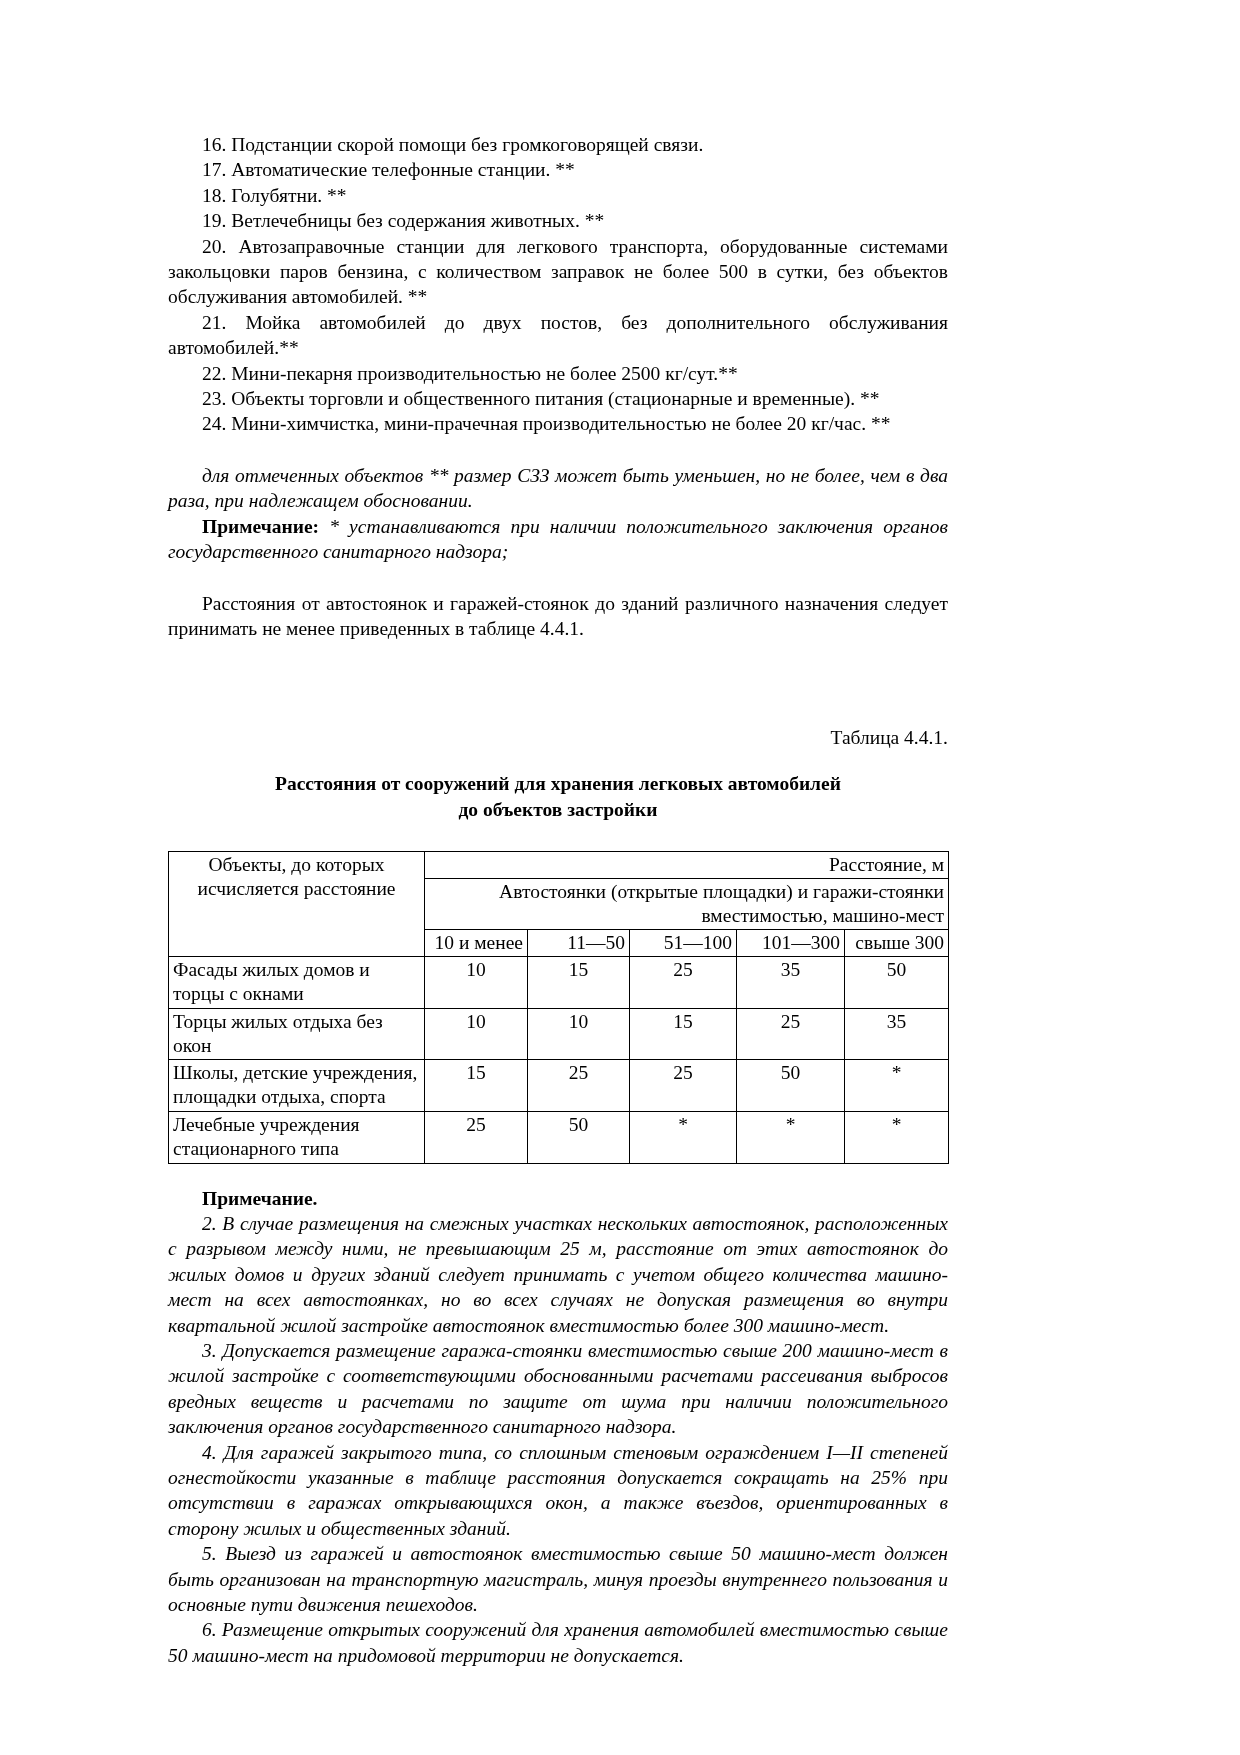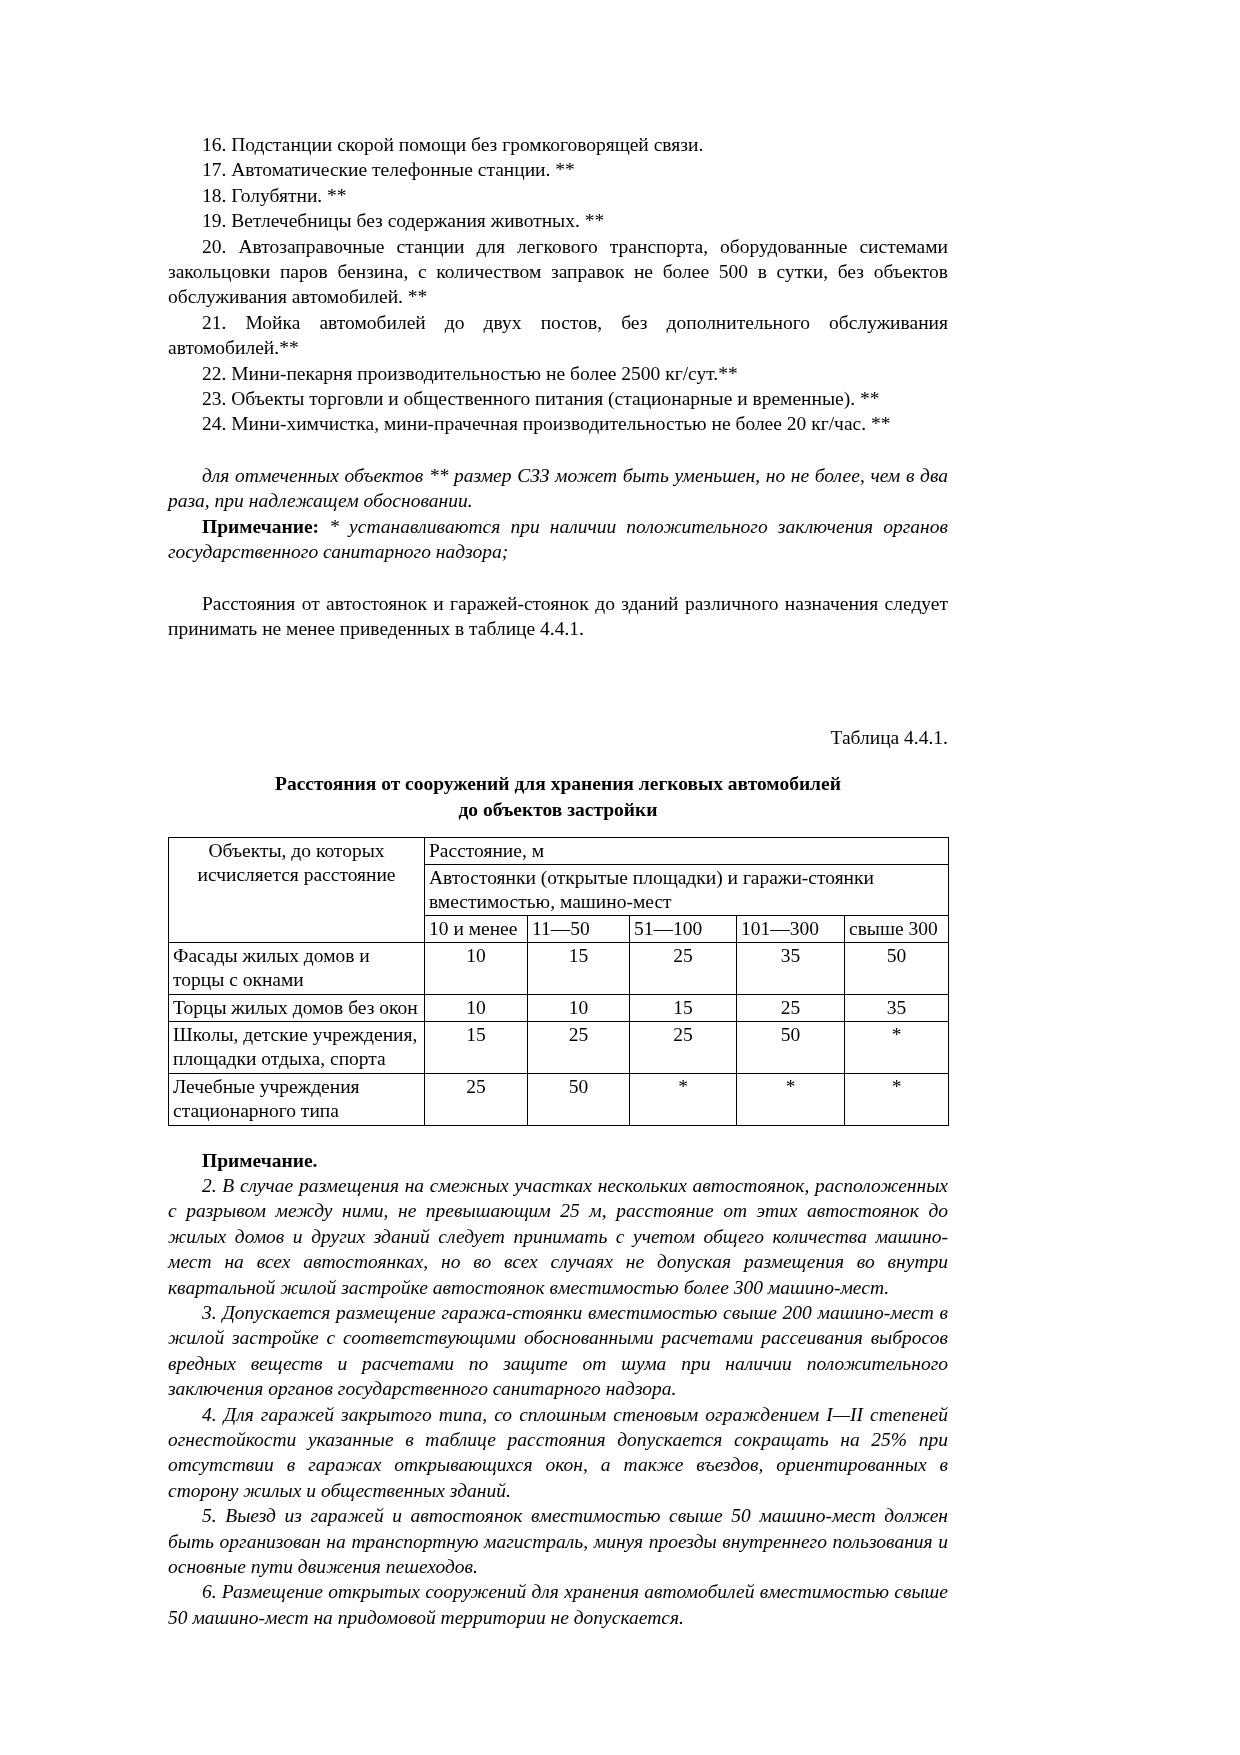--- a/index.html
+++ b/index.html
@@ -49,35 +49,35 @@
     text-align: center;
     font-weight: bold;
     font-size: 19.5px;
     line-height: 25.6px;
     margin: 0;
   }
 
   table.main {
     border-collapse: collapse;
     width: 780px;
-    margin-top: 14px;
+    margin-top: 28px;
     table-layout: fixed;
     font-size: 19.5px;
     border-radius: 28px;
   }
   table.main td, table.main th {
     border: 1.6px solid #000;
     font-weight: normal;
     font-size: 19.5px;
     line-height: 24px;
     padding: 1px 4px;
     vertical-align: top;
   }
   table.main th.ctr, table.main td.ctr {
-    text-align: left;
+    text-align: right;
     vertical-align: top;
   }
   td.rowlabel {
     text-align: left;
     vertical-align: top;
     padding-left: 5px;
   }
   th.stub {
     text-align: center;
     vertical-align: middle;
@@ -166,21 +166,21 @@
     <tbody>
       <tr style="height:52px">
         <td class="rowlabel">Фасады жилых домов и торцы с окнами</td>
         <td class="cellnum">10</td>
         <td class="cellnum">15</td>
         <td class="cellnum">25</td>
         <td class="cellnum">35</td>
         <td class="cellnum">50</td>
       </tr>
       <tr style="height:27px">
-        <td class="rowlabel">Торцы жилых домов без окон</td>
+        <td class="rowlabel">Торцы жилых отдыха без окон</td>
         <td class="cellnum">10</td>
         <td class="cellnum">10</td>
         <td class="cellnum">15</td>
         <td class="cellnum">25</td>
         <td class="cellnum">35</td>
       </tr>
       <tr style="height:52px">
         <td class="rowlabel">Школы, детские учреждения, площадки отдыха, спорта</td>
         <td class="cellnum">15</td>
         <td class="cellnum">25</td>

